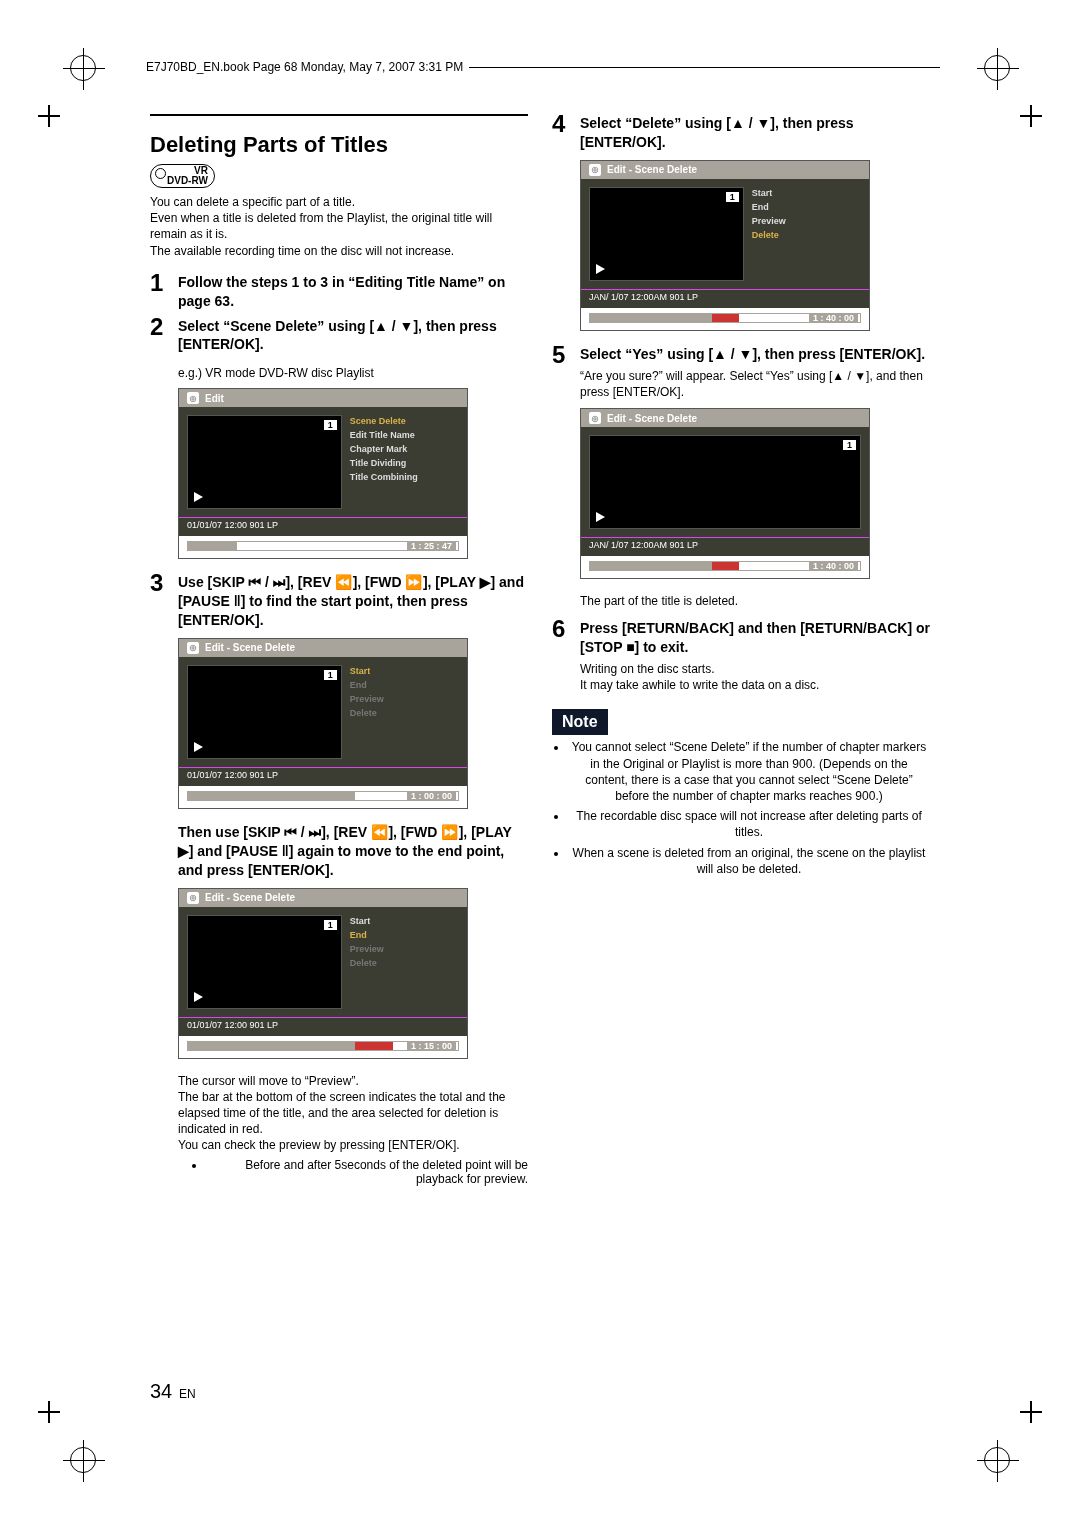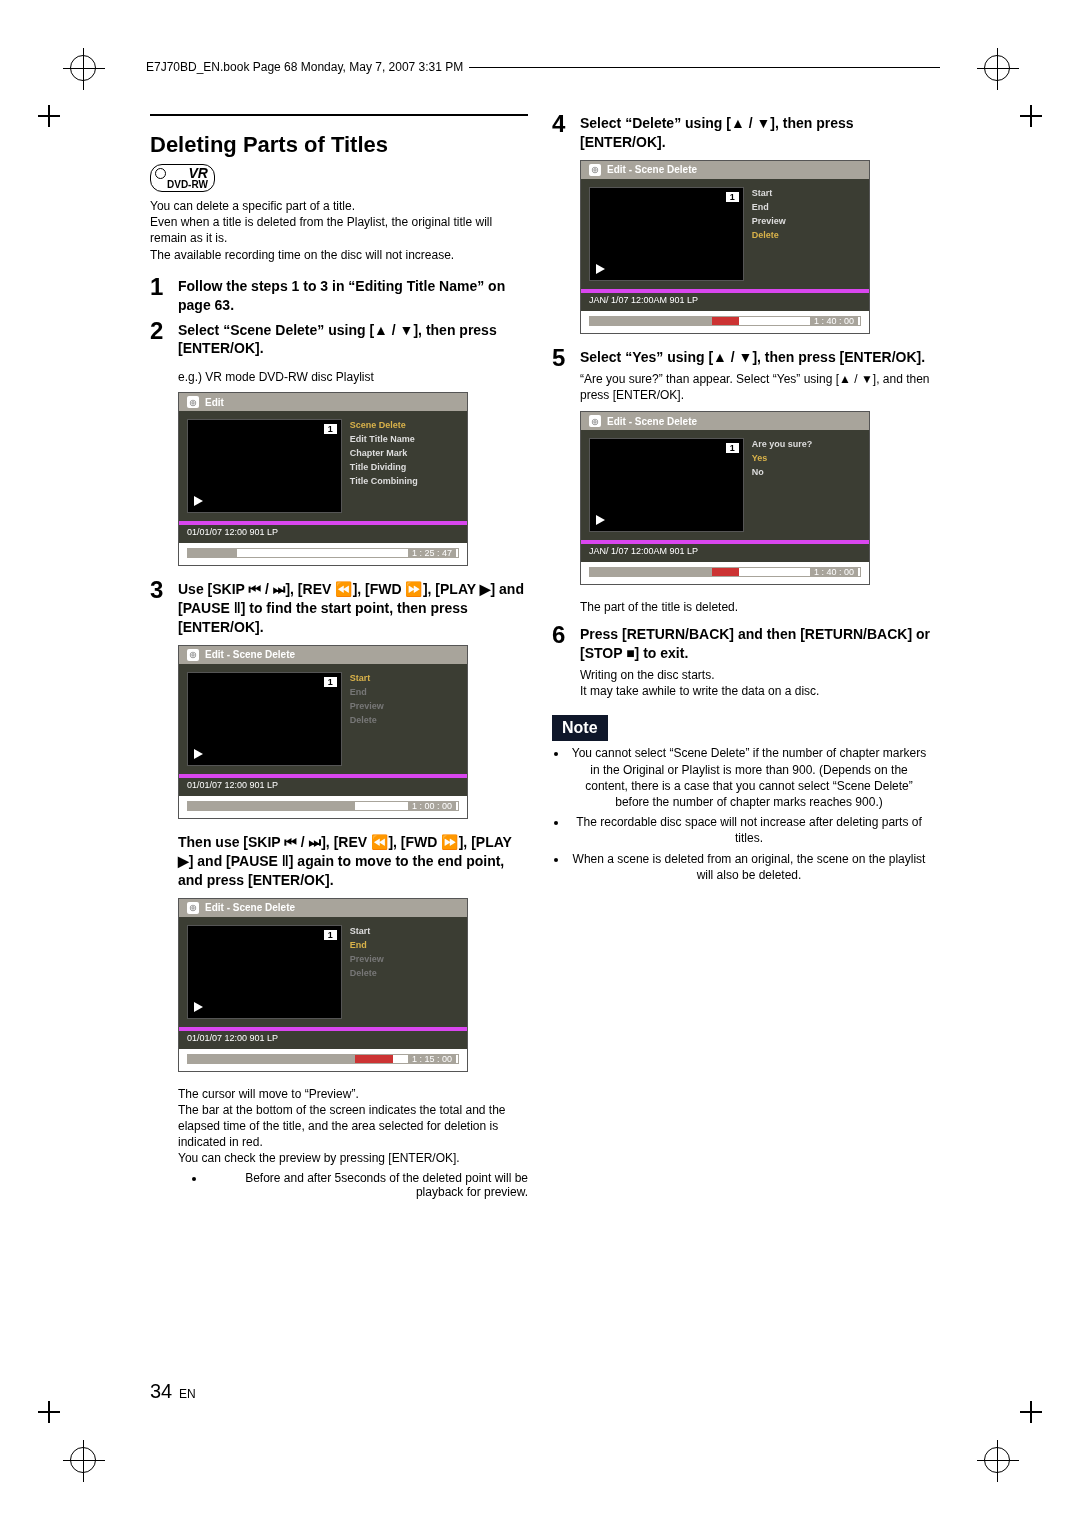--- a/index.html
+++ b/index.html
@@ -126,36 +126,36 @@
     font-weight:bold;
   }
   .osd-menu .item { color:#ddd; padding:1px 0; }
   .osd-menu .item.hi { color:#d9b24a; }
   .osd-menu .item.dim { color:#777; }
   .osd-footer1 {
     background:#3b3d33;
     color:#fff;
     padding:2px 8px 6px 8px;
     font-size:9px;
-    border-top:4px solid #d946ef;
+    border-top:1px solid #d946ef;
   }
   .osd-bar-row{
     background:#fff;
     padding:5px 8px 7px 8px;
   }
   .osd-bar {
     position:relative;
     height:10px;
     border:1px solid #a8a49b;
   }
   .osd-bar .fill { position:absolute; left:0; top:0; bottom:0; background:#a8a49b; }
   .osd-bar .redseg { position:absolute; top:0; bottom:0; background:#c33; }
   .osd-bar .time {
     position:absolute; right:2px; top:-1px;
-    background:#a8a49b; color:#fff; font-size:9px; font-weight:normal;
+    background:#a8a49b; color:#fff; font-size:9px; font-weight:bold;
     padding:0 4px;
   }
 
   .then-text { font-size:14px; font-weight:bold; margin:6px 0 6px 28px; line-height:1.35;}
   .after-text { font-size:12px; margin:4px 0 0 28px; line-height:1.35;}
   ul.tight { margin:4px 0 0 14px; padding-left:14px; font-size:12px;text-align:right;}
   ul.tight li { margin-bottom:2px; }
 
   .note-label {
     display:inline-block;
@@ -195,21 +195,21 @@
   <span class="header-line"></span>
 </div>
 
 <div class="page-body">
 
   <div class="col">
 
     <div class="section-title">Deleting Parts of Titles</div>
 
     <div class="dvd-badge">
-      <div style="font-size:14px;line-height:1;text-align:right;font-style:italic;">VR</div>
+      <div style="font-size:10px;line-height:1;text-align:right;">VR</div>
       <div style="font-size:10px;line-height:1;">DVD-RW</div>
     </div>
 
     <div class="intro" style="white-space:pre-line;">You can delete a specific part of a title.
 Even when a title is deleted from the Playlist, the original title will remain as it is.
 The available recording time on the disc will not increase.</div>
 
     
     <div class="step">
       <div class="step-num">1</div>
@@ -356,38 +356,33 @@
         <div class="time">1 : 40 : 00</div>
       </div>
         </div>
     </div>
 
     
     <div class="step">
       <div class="step-num">5</div>
       <div class="step-text">
         <span>Select “Yes” using [▲ / ▼], then press [ENTER/OK].</span>
-        <span class="normal">“Are you sure?” than appear. Select “Yes” using [▲ / ▼], and then press [ENTER/OK].</span>
+        <span class="normal">“Are you sure?” will appear. Select “Yes” using [▲ / ▼], and then press [ENTER/OK].</span>
       </div>
     </div>
 
     <div class="osd">
       <div class="osd-title">
           <span class="tiny-icon">◎</span>
           <span>Edit - Scene Delete</span>
         </div>
       <div class="osd-body">
         <div class="osd-preview">
           <div class="num-badge">1</div>
           <div class="play-tri"></div>
-        </div>
-        <div class="osd-menu">
-          <div class="item">Are you sure?</div>
-          <div class="item hi">Yes</div>
-          <div class="item">No</div>
         </div>
       </div>
       <div class="osd-footer1">JAN/ 1/07 12:00AM 901   LP</div>
       <div class="osd-bar-row">
           <div class="osd-bar">
         <div class="fill" style="width:45%"></div>
         <div class="redseg" style="left:45%; width:10%"></div>
         <div class="time">1 : 40 : 00</div>
       </div>
         </div>

